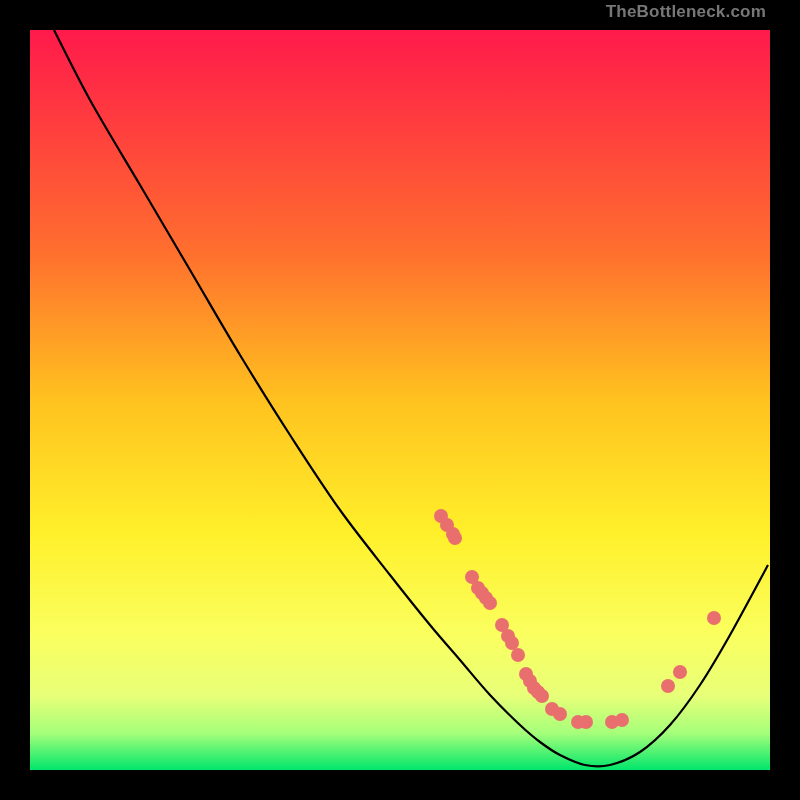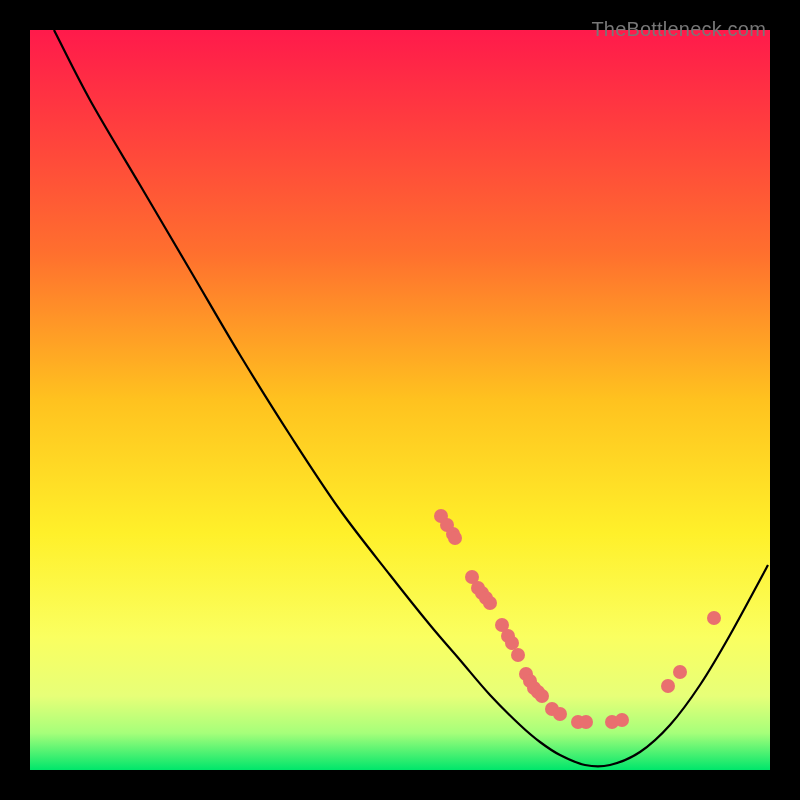--- a/index.html
+++ b/index.html
@@ -14,25 +14,25 @@
   .frame {
     position: absolute;
     left: 30px;
     top: 30px;
     width: 740px;
     height: 740px;
     background: #000;
   }
   .watermark {
     position: absolute;
-    top: 18px;
+    top: 2px;
     right: 34px;
     color: #777777;
-    font-size: 20px;
-    font-weight: 400;
+    font-size: 17px;
+    font-weight: 700;
     letter-spacing: 0.2px;
     z-index: 10;
     user-select: none;
   }
   svg {
     display: block;
   }
 </style>
 </head>
 <body>

